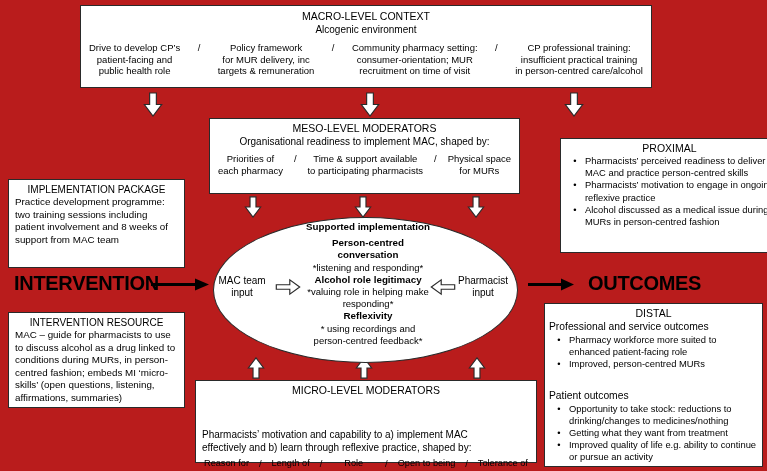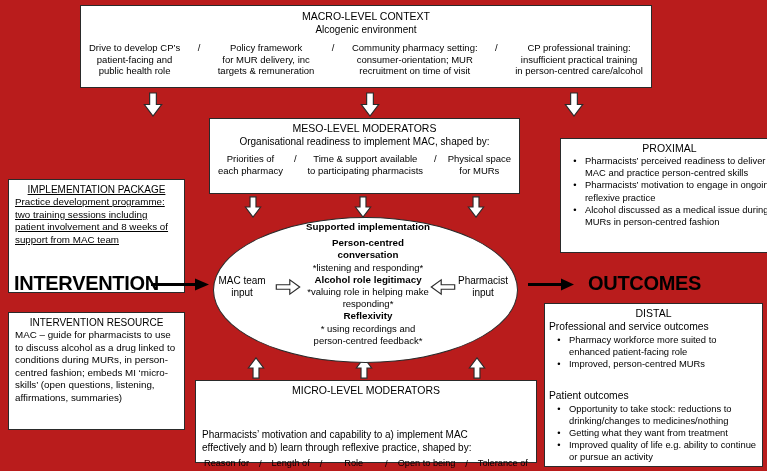--- a/index.html
+++ b/index.html
@@ -139,34 +139,34 @@
   </div>
 
   <div class="abs" style="left:430px; top:278px;">
     <svg width="26" height="18" viewBox="0 0 28 20">
         <path d="M27 7.5 H12 V2 L1 10 L12 18 V12.5 H27 Z" fill="#fff" stroke="#2a2a2a" stroke-width="1.3"></path>
       </svg>
   </div>
   <div class="abs input-lbl" style="left:452px; top:275px; width:62px;">Pharmacist
 input</div>
 
-  <div class="bx" style="left:8px; top:179px; width:177px; height:114px; padding:3px 6px;text-decoration:underline;">
+  <div class="bx" style="left:8px; top:179px; width:177px; height:89px; padding:3px 6px;">
     <div class="ttl" style="font-size:10px;">IMPLEMENTATION PACKAGE</div>
     <div class="body-txt">Practice development programme: two training sessions including patient involvement and 8 weeks of support from MAC team</div>
   </div>
 
   <div class="abs big-label" style="left:14px; top:272px;">INTERVENTION</div>
   <div class="abs" style="left:150px; top:278px;">
     <svg width="60" height="13" viewBox="0 0 60 13">
         <line x1="1" y1="6.5" x2="47" y2="6.5" stroke="#000" stroke-width="3"></line>
         <path d="M45 0.5 L59 6.5 L45 12.5 Z" fill="#000"></path>
       </svg>
   </div>
 
-  <div class="bx" style="left:8px; top:312px; width:177px; height:118px; padding:3px 6px;">
+  <div class="bx" style="left:8px; top:312px; width:177px; height:96px; padding:3px 6px;">
     <div class="ttl" style="font-size:10px;">INTERVENTION RESOURCE</div>
     <div class="body-txt">MAC – guide for pharmacists to use to discuss alcohol as a drug linked to conditions during MURs, in person-centred fashion; embeds MI ‘micro-skills’ (open questions, listening, affirmations, summaries)</div>
   </div>
 
   <div class="bx" style="left:195px; top:380px; width:342px; height:83px; padding:3px 6px;">
     <div class="ttl">MICRO-LEVEL MODERATORS</div>
     <div class="body-txt pre" style="font-size:10px; line-height:12.5px;">Pharmacists’ motivation and capability to a) implement MAC
 effectively and b) learn through reflexive practice, shaped by:</div>
     <div class="colrow" style="margin-top:4px; padding:0 2px;">
       <div class="col" style="font-size:9.2px;">Reason for

